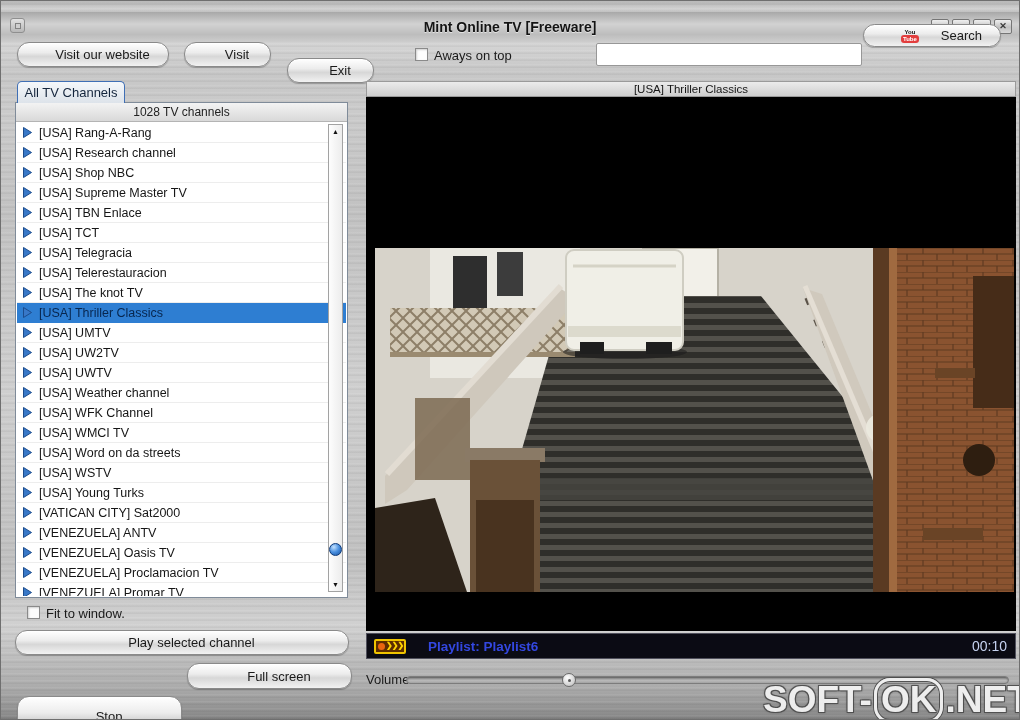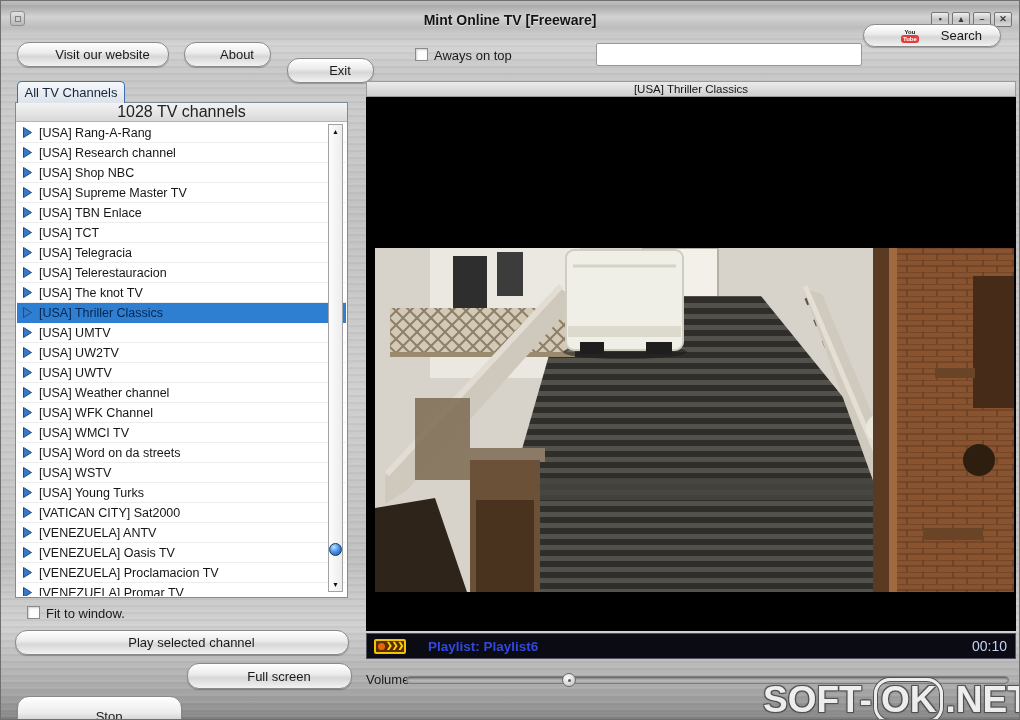--- a/index.html
+++ b/index.html
@@ -6,21 +6,21 @@
   body { background:#555; font-family:"Liberation Sans", sans-serif; }
   #window{
     position:relative; width:1020px; height:720px; overflow:hidden;
     border:1px solid #6f6f6f;
     background:
       repeating-linear-gradient(180deg, rgba(255,255,255,.08) 0 1px, rgba(0,0,0,.045) 3px 4px, rgba(255,255,255,0) 4px 7px),
       linear-gradient(180deg,#b3b3b3 0px,#cecece 7px,#bfbfbf 30px,#d4d4d4 44px,#c7c7c7 72px,
         #cbcbcb 110px,#c2c2c2 210px,#cfcfcf 390px,#c0c0c0 560px,#d1d1d1 625px,#acacac 685px,#8e8e8e 712px,#7c7c7c 720px);
   }
   
-  .titlebar{ position:absolute; left:0; top:4px; width:100%; height:30px;
+  .titlebar{ position:absolute; left:0; top:11px; width:100%; height:30px;
     background:linear-gradient(180deg,#a8a8a8,#d2d2d2 40%,#bdbdbd 75%,#cdcdcd); }
   .app-icon{ position:absolute; left:9px; top:6px; width:15px; height:15px; border-radius:3px;
     border:1px solid #8f8f8f; background:linear-gradient(180deg,#e2e2e2,#b8b8b8);
     display:flex; align-items:center; justify-content:center; }
   .app-icon-inner{ width:6px; height:6px; border:1px solid #828282; background:#cfcfcf; }
   .title{ position:absolute; left:0; top:7px; width:100%; text-align:center;
     font-size:14px; font-weight:bold; color:#141414; text-shadow:0 1px 0 rgba(255,255,255,.55); }
   .win-controls{ position:absolute; right:7px; top:7px; display:flex; gap:3px; }
   .win-btn{ width:18px; height:15px; border:1px solid #757575; border-radius:2px;
     background:linear-gradient(180deg,#efefef,#c2c2c2 55%,#d8d8d8);
@@ -47,21 +47,21 @@
     border-radius:3px; padding:1px 2px; }
   
   .tab{ position:absolute; left:16px; top:80px; width:108px; height:22px; z-index:3;
     border:1px solid #3f6fb5; border-bottom:none; border-radius:5px 5px 0 0;
     background:linear-gradient(180deg,#f5f8fb,#dde3ea);
     font-size:13px; color:#14253c; display:flex; align-items:center; justify-content:center; }
   .panel{ position:absolute; left:14px; top:101px; width:333px; height:496px;
     background:#fff; border:1px solid #7f8b99; z-index:2; }
   .panel-header{ height:19px; border-bottom:1px solid #b4b4b4;
     background:linear-gradient(180deg,#f3f3f3,#d9d9d9);
-    font-size:16px; color:#222; text-align:center; line-height:18px; }
+    font-size:12px; color:#222; text-align:center; line-height:18px; }
   .channel-list{ position:absolute; left:1px; top:20px; right:1px; bottom:1px; overflow:hidden; }
   .channel-row{ display:flex; align-items:center; height:20px; padding:0 32px 0 6px;
     border-bottom:1px solid #ededed; font-size:12.5px; color:#161616; white-space:nowrap; }
   .channel-row.selected{ background:#2e7ed2; border-bottom-color:#2e7ed2; color:#07264e; }
   .play-ico{ flex:0 0 auto; margin-right:7px; display:inline-flex; }
   
   .scrollbar{ position:absolute; right:4px; top:21px; width:15px; height:468px;
     background:linear-gradient(90deg,#fdfdfd,#ececec); border:1px solid #a2a2a2; z-index:4; }
   .sb-btn{ position:absolute; left:0; width:13px; height:13px; font-size:7px; line-height:13px;
     text-align:center; color:#111; }
@@ -120,21 +120,21 @@
     <div class="title">Mint Online TV [Freeware]</div>
     <div class="win-controls">
       <div class="win-btn">▪</div>
       <div class="win-btn">▴</div>
       <div class="win-btn">–</div>
       <div class="win-btn">✕</div>
     </div>
   </div>
 
   <div class="pill btn-visit">Visit our website</div>
-  <div class="pill btn-about">About</div>
+  <div class="pill btn-about">Visit</div>
   <div class="pill btn-exit">Exit</div>
   <div class="checkbox cb-top"></div>
   <div class="cb-label-top">Aways on top</div>
   <input class="search-input" type="text" value="" style="">
   <div class="pill btn-search">
     <span class="yt-icon">
       <span class="yt-top">You</span>
       <span class="yt-bottom">Tube</span>
     </span>
     <span>Search</span>

